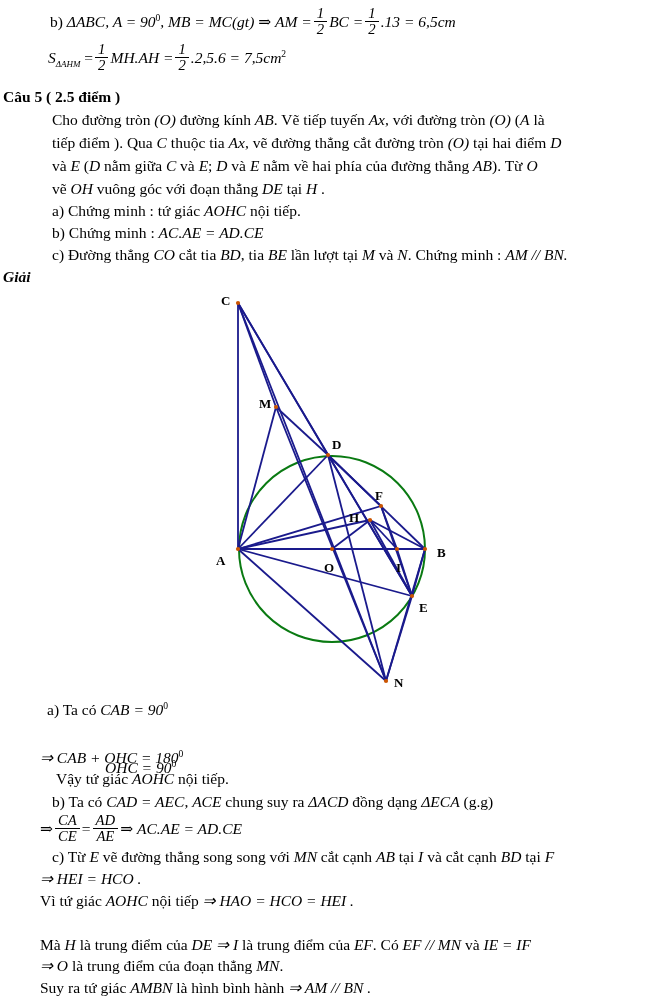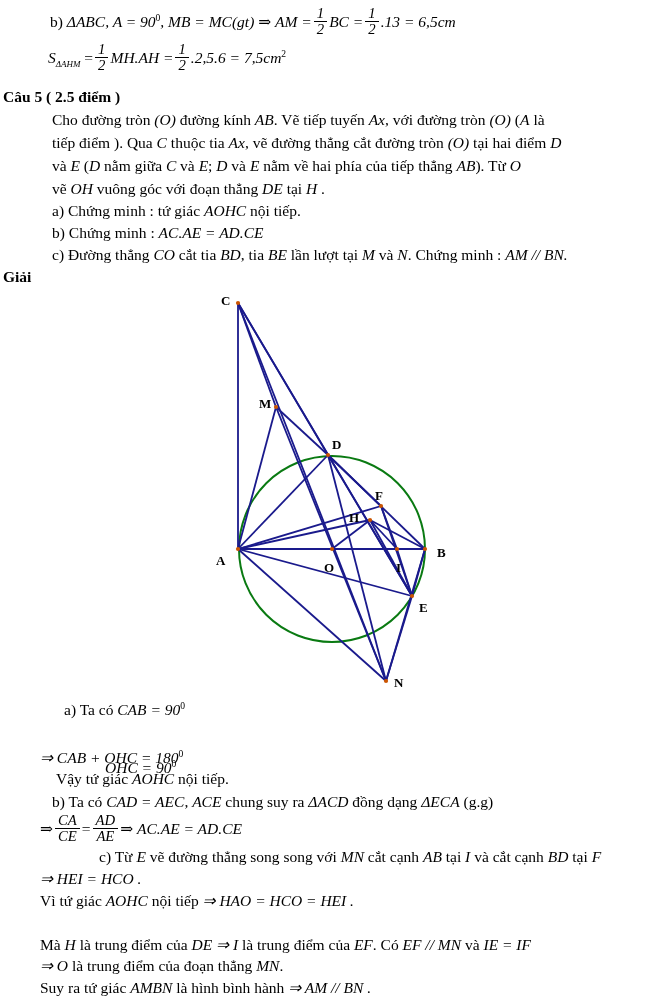--- a/index.html
+++ b/index.html
@@ -48,44 +48,44 @@
   #cau5 { left: 3px; top: 88px; font-size: 15.5px; font-weight: bold; }
 
   .body-line { position: absolute; font-size: 15.5px; white-space: nowrap; }
   #p1 { left: 52px; top: 111px; }
   #p2 { left: 52px; top: 134px; }
   #p3 { left: 52px; top: 157px; }
   #p4 { left: 52px; top: 180px; }
   #pa { left: 52px; top: 202px; }
   #pb { left: 52px; top: 224px; }
   #pc { left: 52px; top: 246px; }
-  #giai { left: 3px; top: 268px; font-weight: bold; }
+  #giai { left: 3px; top: 268px; font-weight: bold; font-style: italic; }
 
   
   #figure {
     position: absolute;
     left: 0; top: 288px;
     width: 663px; height: 410px;
   }
   .pt-label {
     position: absolute;
     font-family: "Liberation Serif", serif;
     font-weight: bold;
     font-size: 13px;
     color: #000;
   }
 
   
-  #s1  { left: 64px; top: 700px; }
+  #s1  { left: 47px; top: 700px; }
   #s2  { left: 105px; top: 724px; margin-top: 34px; }
   #s3  { left: 40px;  top: 748px; }
   #s4  { left: 56px;  top: 770px; }
   #s5  { left: 52px;  top: 793px; }
   #s6  { left: 40px;  top: 815px; }
-  #s7  { left: 52px;  top: 848px; margin-left: 47px; }
+  #s7  { left: 52px;  top: 848px; }
   #s8  { left: 40px;  top: 870px; }
   #s9  { left: 40px;  top: 892px; }
   #s10 { left: 40px;  top: 914px; }
   #s11 { left: 40px;  top: 936px; }
   #s12 { left: 40px;  top: 957px; }
   #s13 { left: 40px;  top: 979px; }
 </style>
 </head>
 <body>
 
@@ -142,21 +142,21 @@
     <span>và</span>
     <span class="mi">E</span>
     <span>(</span><span class="mi">D</span>
     <span>nằm giữa</span>
     <span class="mi">C</span>
     <span>và</span>
     <span class="mi">E</span><span>;</span>
     <span class="mi">D</span>
     <span>và</span>
     <span class="mi">E</span>
-    <span>nằm về hai phía của tiếp thẳng</span>
+    <span>nằm về hai phía của đường thẳng</span>
     <span class="mi">AB</span><span>). Từ</span>
     <span class="mi">O</span>
   </div>
 
   <div class="body-line" id="p4">
     <span>vẽ</span>
     <span class="mi">OH</span>
     <span>vuông góc với đoạn thẳng</span>
     <span class="mi">DE</span>
     <span>tại</span>

